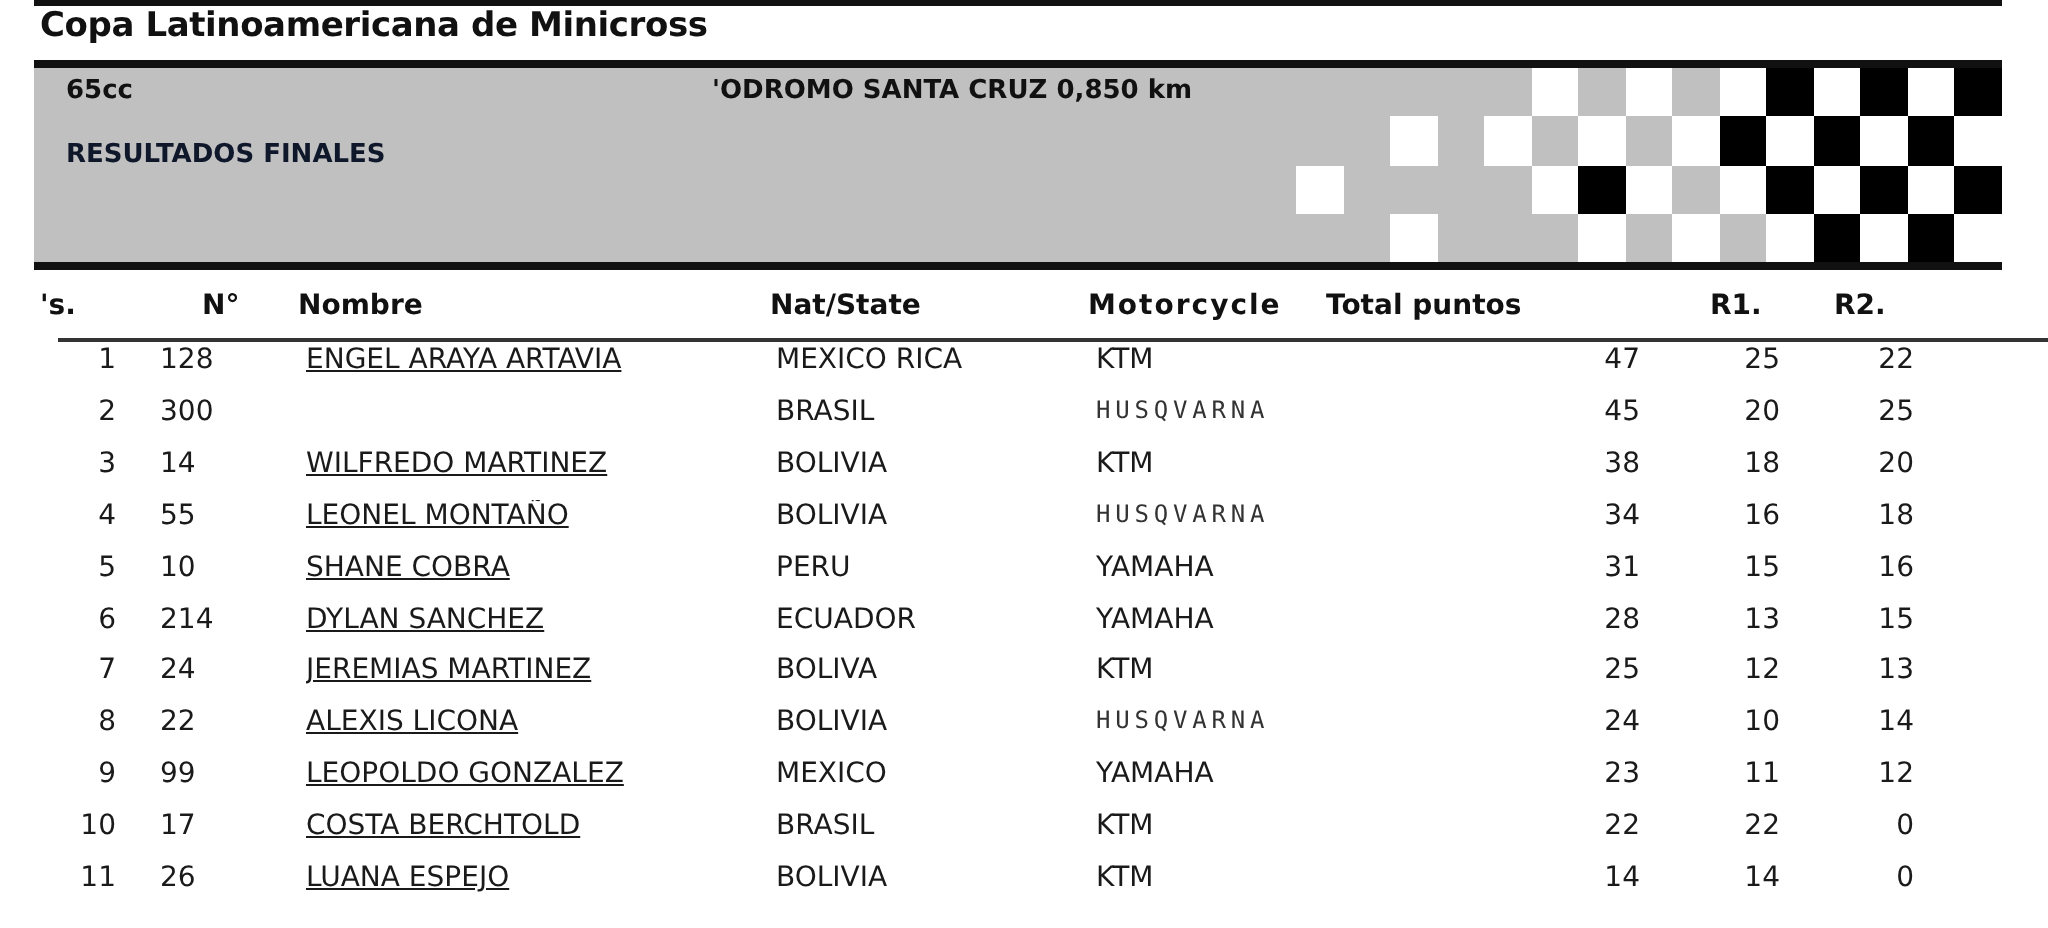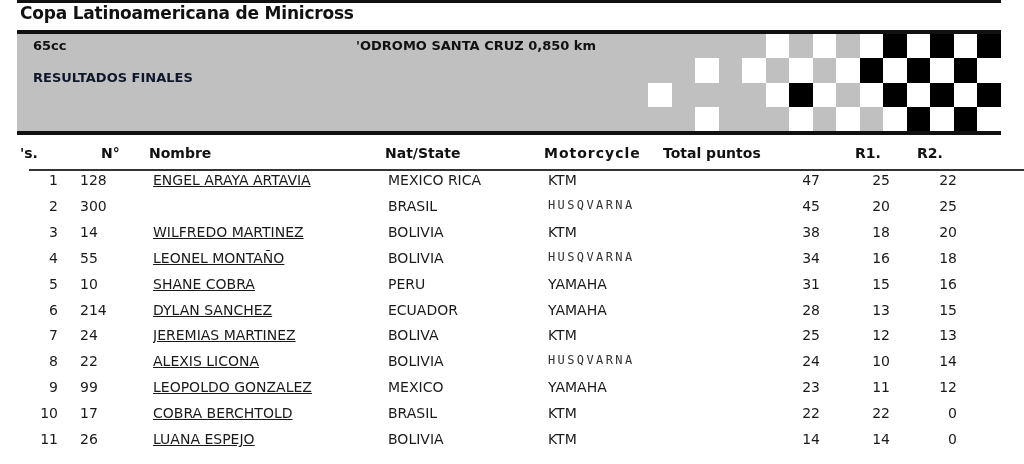--- a/index.html
+++ b/index.html
@@ -202,21 +202,21 @@
       <span class="c-name">LEOPOLDO GONZALEZ</span>
       <span class="c-nat">MEXICO</span>
       <span class="c-moto">YAMAHA</span>
       <span class="c-total">23</span>
       <span class="c-r1">11</span>
       <span class="c-r2">12</span>
     </div>
     <div class="row" style="top: 405.1px;">
       <span class="c-pos">10</span>
       <span class="c-num">17</span>
-      <span class="c-name">COBRA BERCHTOLD</span>
+      <span class="c-name">COSTA BERCHTOLD</span>
       <span class="c-nat">BRASIL</span>
       <span class="c-moto">KTM</span>
       <span class="c-total">22</span>
       <span class="c-r1">22</span>
       <span class="c-r2">0</span>
     </div>
     <div class="row" style="top: 431px;">
       <span class="c-pos">11</span>
       <span class="c-num">26</span>
       <span class="c-name">LUANA ESPEJO</span>

